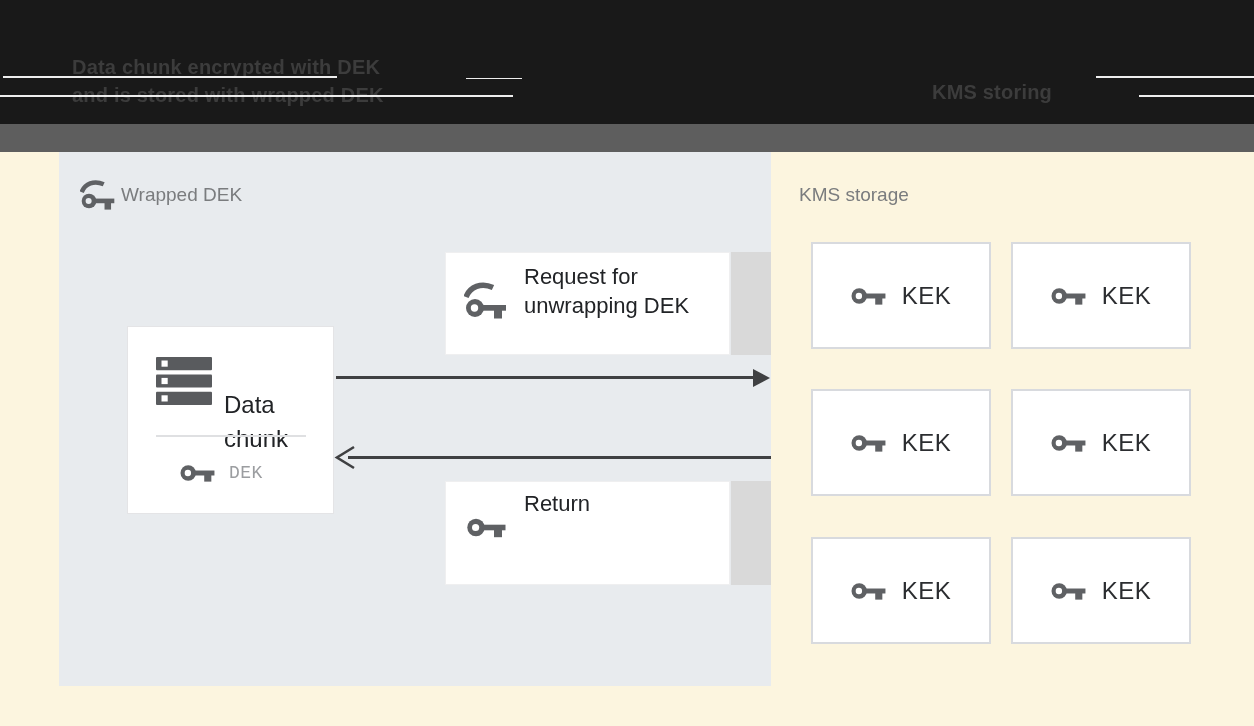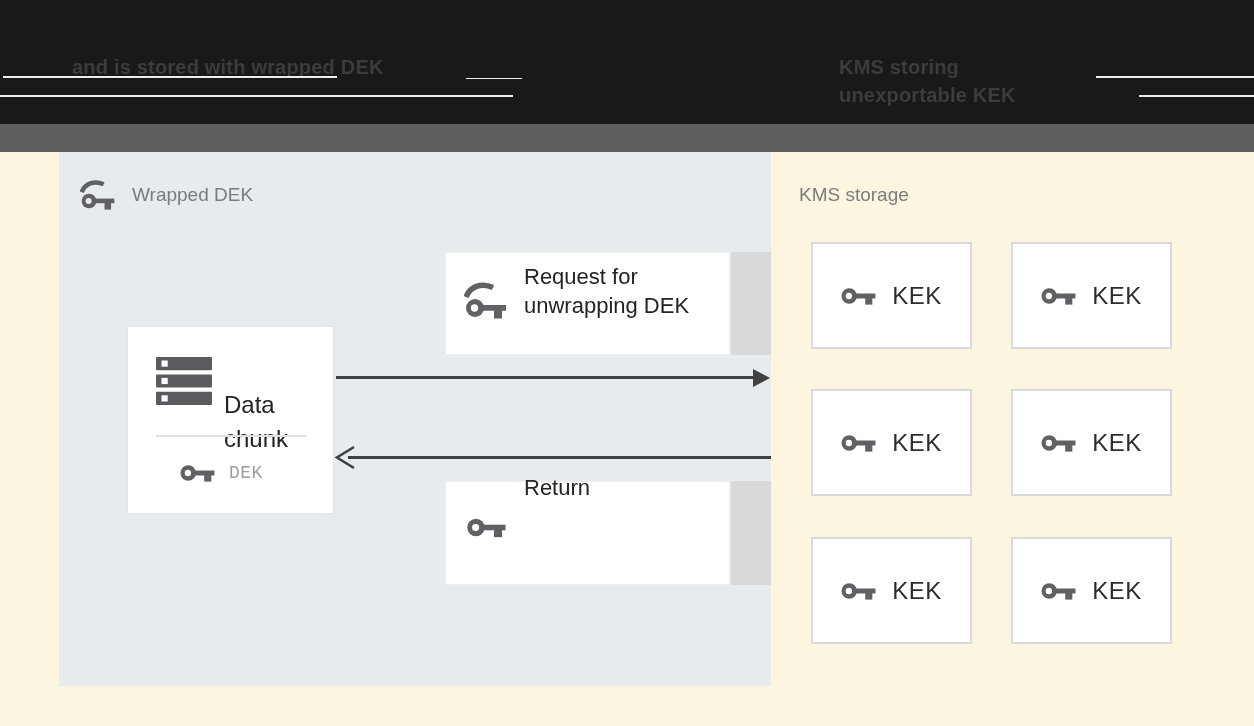--- a/index.html
+++ b/index.html
@@ -6,34 +6,34 @@
   html,body { background:#fcf5df; }
   .stage{
     position:relative; width:1254px; height:726px; overflow:hidden;
     background:#fcf5df;
     font-family:"Liberation Sans", sans-serif;
   }
   
   .header{ position:absolute; left:0; top:0; width:1254px; height:124px; background:#191919; }
   .caption{ position:absolute; top:53px; color:#3c3c3c; font-size:20px; line-height:28px; font-weight:700; letter-spacing:0.2px; }
   .caption-left{ left:72px; text-align:left; }
-  .caption-right{ left:839px; width:306px; text-align:left; }
+  .caption-right{ left:839px; width:306px; text-align:center;margin-top:25px; }
   .caption span{ display:block; }
   .glitch{ position:absolute; background:#ffffff; opacity:0.92; }
   .g1{ left:3px;    top:76px; width:334px; height:2px; }
   .g2{ left:1096px; top:76px; width:158px; height:2px; }
   .g3{ left:0px;    top:95px; width:513px; height:2px; }
   .g4{ left:1139px; top:95px; width:115px; height:2px; }
   .g5{ left:466px;  top:78px; width:56px;  height:1px; }
   .band{ position:absolute; left:0; top:124px; width:1254px; height:28px; background:#5e5e5e; }
 
   
   .left-panel{ position:absolute; left:59px; top:152px; width:712px; height:534px; background:#e8ebee; }
 
-  .panel-label{ position:absolute; display:flex; align-items:center; gap:16px; color:#7a7c7e; font-size:19px; }
+  .panel-label{ position:absolute; display:flex; align-items:center; gap:5px; color:#7a7c7e; font-size:19px; }
   .wrapped-label{ left:80px; top:179px; }
   .kms-label{ left:791px; top:184px;margin-left:8px; }
 
   .white-box{ position:absolute; background:#ffffff; }
   .strip{ position:absolute; background:#d9d9d9; }
 
   
   .data-chunk-box{ left:127px; top:326px; width:207px; height:188px; border:1px solid #e4e4e6; }
   .server-icon{ position:absolute; left:28px; top:30px; }
   .dc-title{ position:absolute; left:96px; top:27px; font-size:24px; line-height:34px; color:#212326;margin-top:34px; }
@@ -44,52 +44,52 @@
   
   .request-box{ left:445px; top:252px; width:285px; height:103px; border:1px solid #efeff0; }
   .request-strip{ left:731px; top:252px; width:40px; height:103px; }
   .return-box{ left:445px; top:481px; width:285px; height:104px; border:1px solid #efeff0; }
   .return-strip{ left:731px; top:481px; width:40px; height:104px; }
   .msg-icon{ position:absolute; }
   .req-icon{ left:464px; top:281px; }
   .ret-icon{ left:467px; top:514px; }
   .msg-text{ position:absolute; font-size:22px; line-height:29px; color:#212326; }
   .req-text{ left:524px; top:262px; }
-  .ret-text{ left:524px; top:473px; }
+  .ret-text{ left:524px; top:489px; }
   .msg-text span{ display:block; }
 
   
   .arrow-line{ position:absolute; background:#3f4042; height:3px; }
   .arrow-top{ left:336px; top:376px; width:420px; }
   .arrow-return{ left:348px; top:456px; width:423px; }
   .arrow-head{ position:absolute; }
   .head-right{ left:752px; top:368px; }
   .head-left{ left:334px; top:445px; }
 
   
-  .kek-box{ width:161px; height:107px; border:2px solid #d8dade; display:flex; align-items:center; justify-content:center; gap:15px;text-align:right; }
+  .kek-box{ width:180px; height:107px; border:2px solid #d8dade; display:flex; align-items:center; justify-content:center; gap:15px;text-align:right; }
   .kek-1{ left:811px;  top:242px; } .kek-2{ left:1011px; top:242px; }
   .kek-3{ left:811px;  top:389px; } .kek-4{ left:1011px; top:389px; }
   .kek-5{ left:811px;  top:537px; } .kek-6{ left:1011px; top:537px; }
   .kek-text{ font-size:24px; color:#2b2d30; letter-spacing:0.5px; }
 
   svg{ display:block; }
 </style>
 </head>
 <body>
 
 <div class="stage">
 
   <div class="header">
     <div class="caption caption-left">
+      <span>Data chunk encrypted with DEK</span>
       <span>and is stored with wrapped DEK</span>
     </div>
     <div class="caption caption-right">
       <span>KMS storing</span>
-      <span>unexportable KEK</span>
     </div>
     <div class="glitch g1"></div>
     <div class="glitch g2"></div>
     <div class="glitch g3"></div>
     <div class="glitch g4"></div>
     <div class="glitch g5"></div>
   </div>
   <div class="band"></div>
 
   <div class="left-panel"></div>

